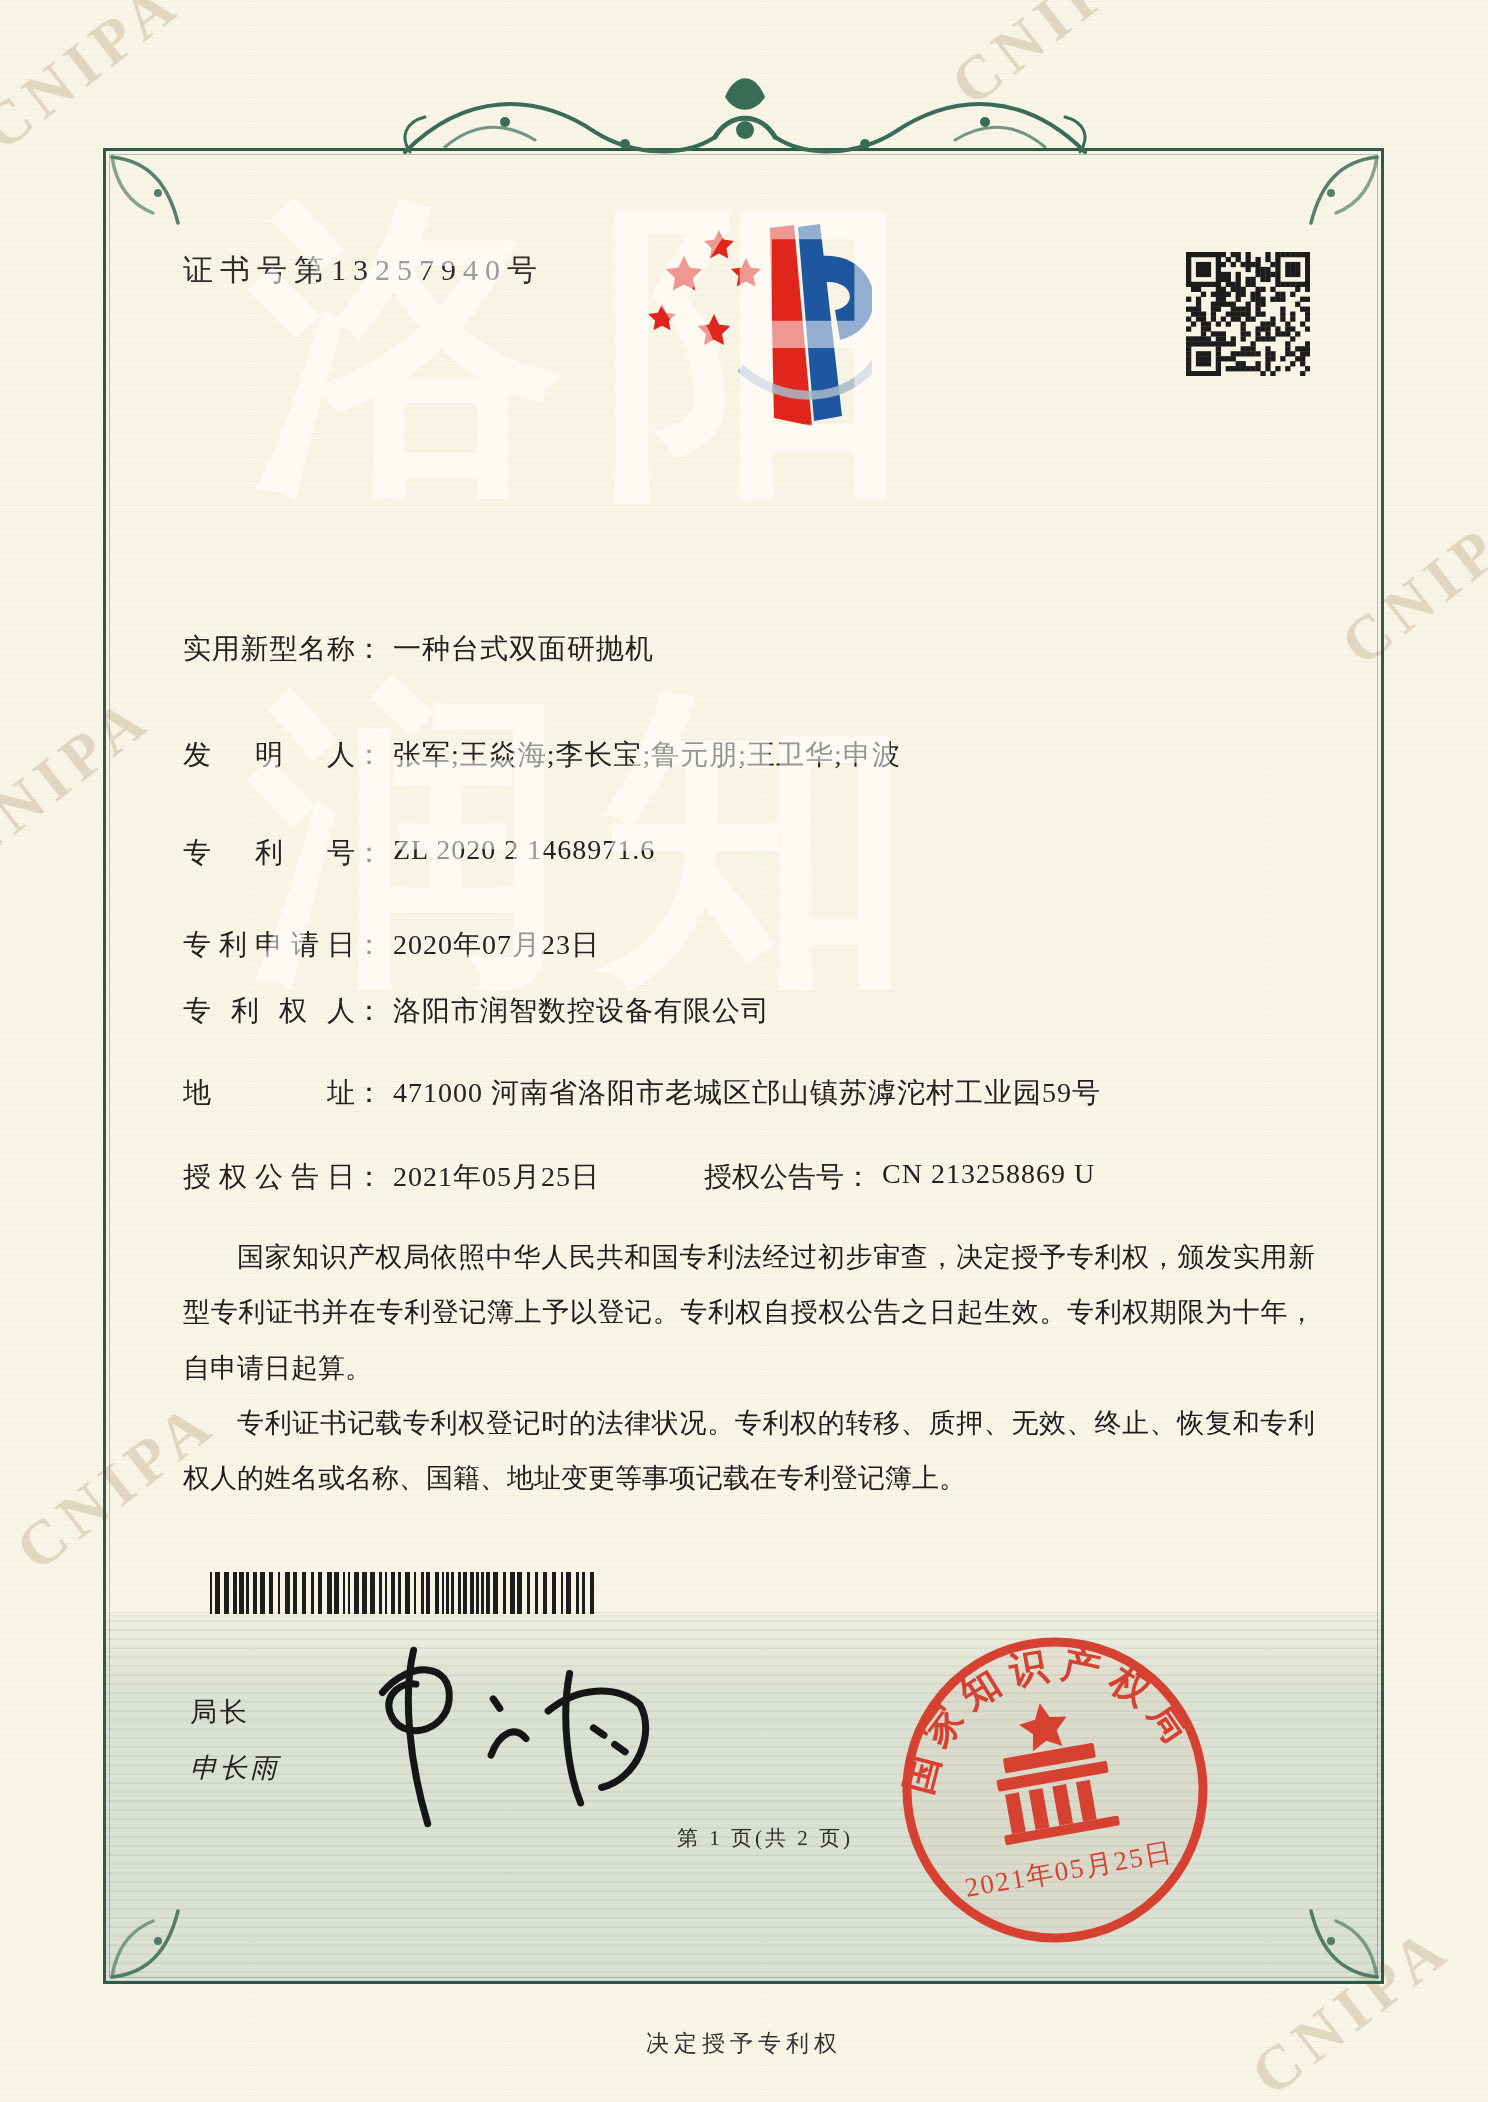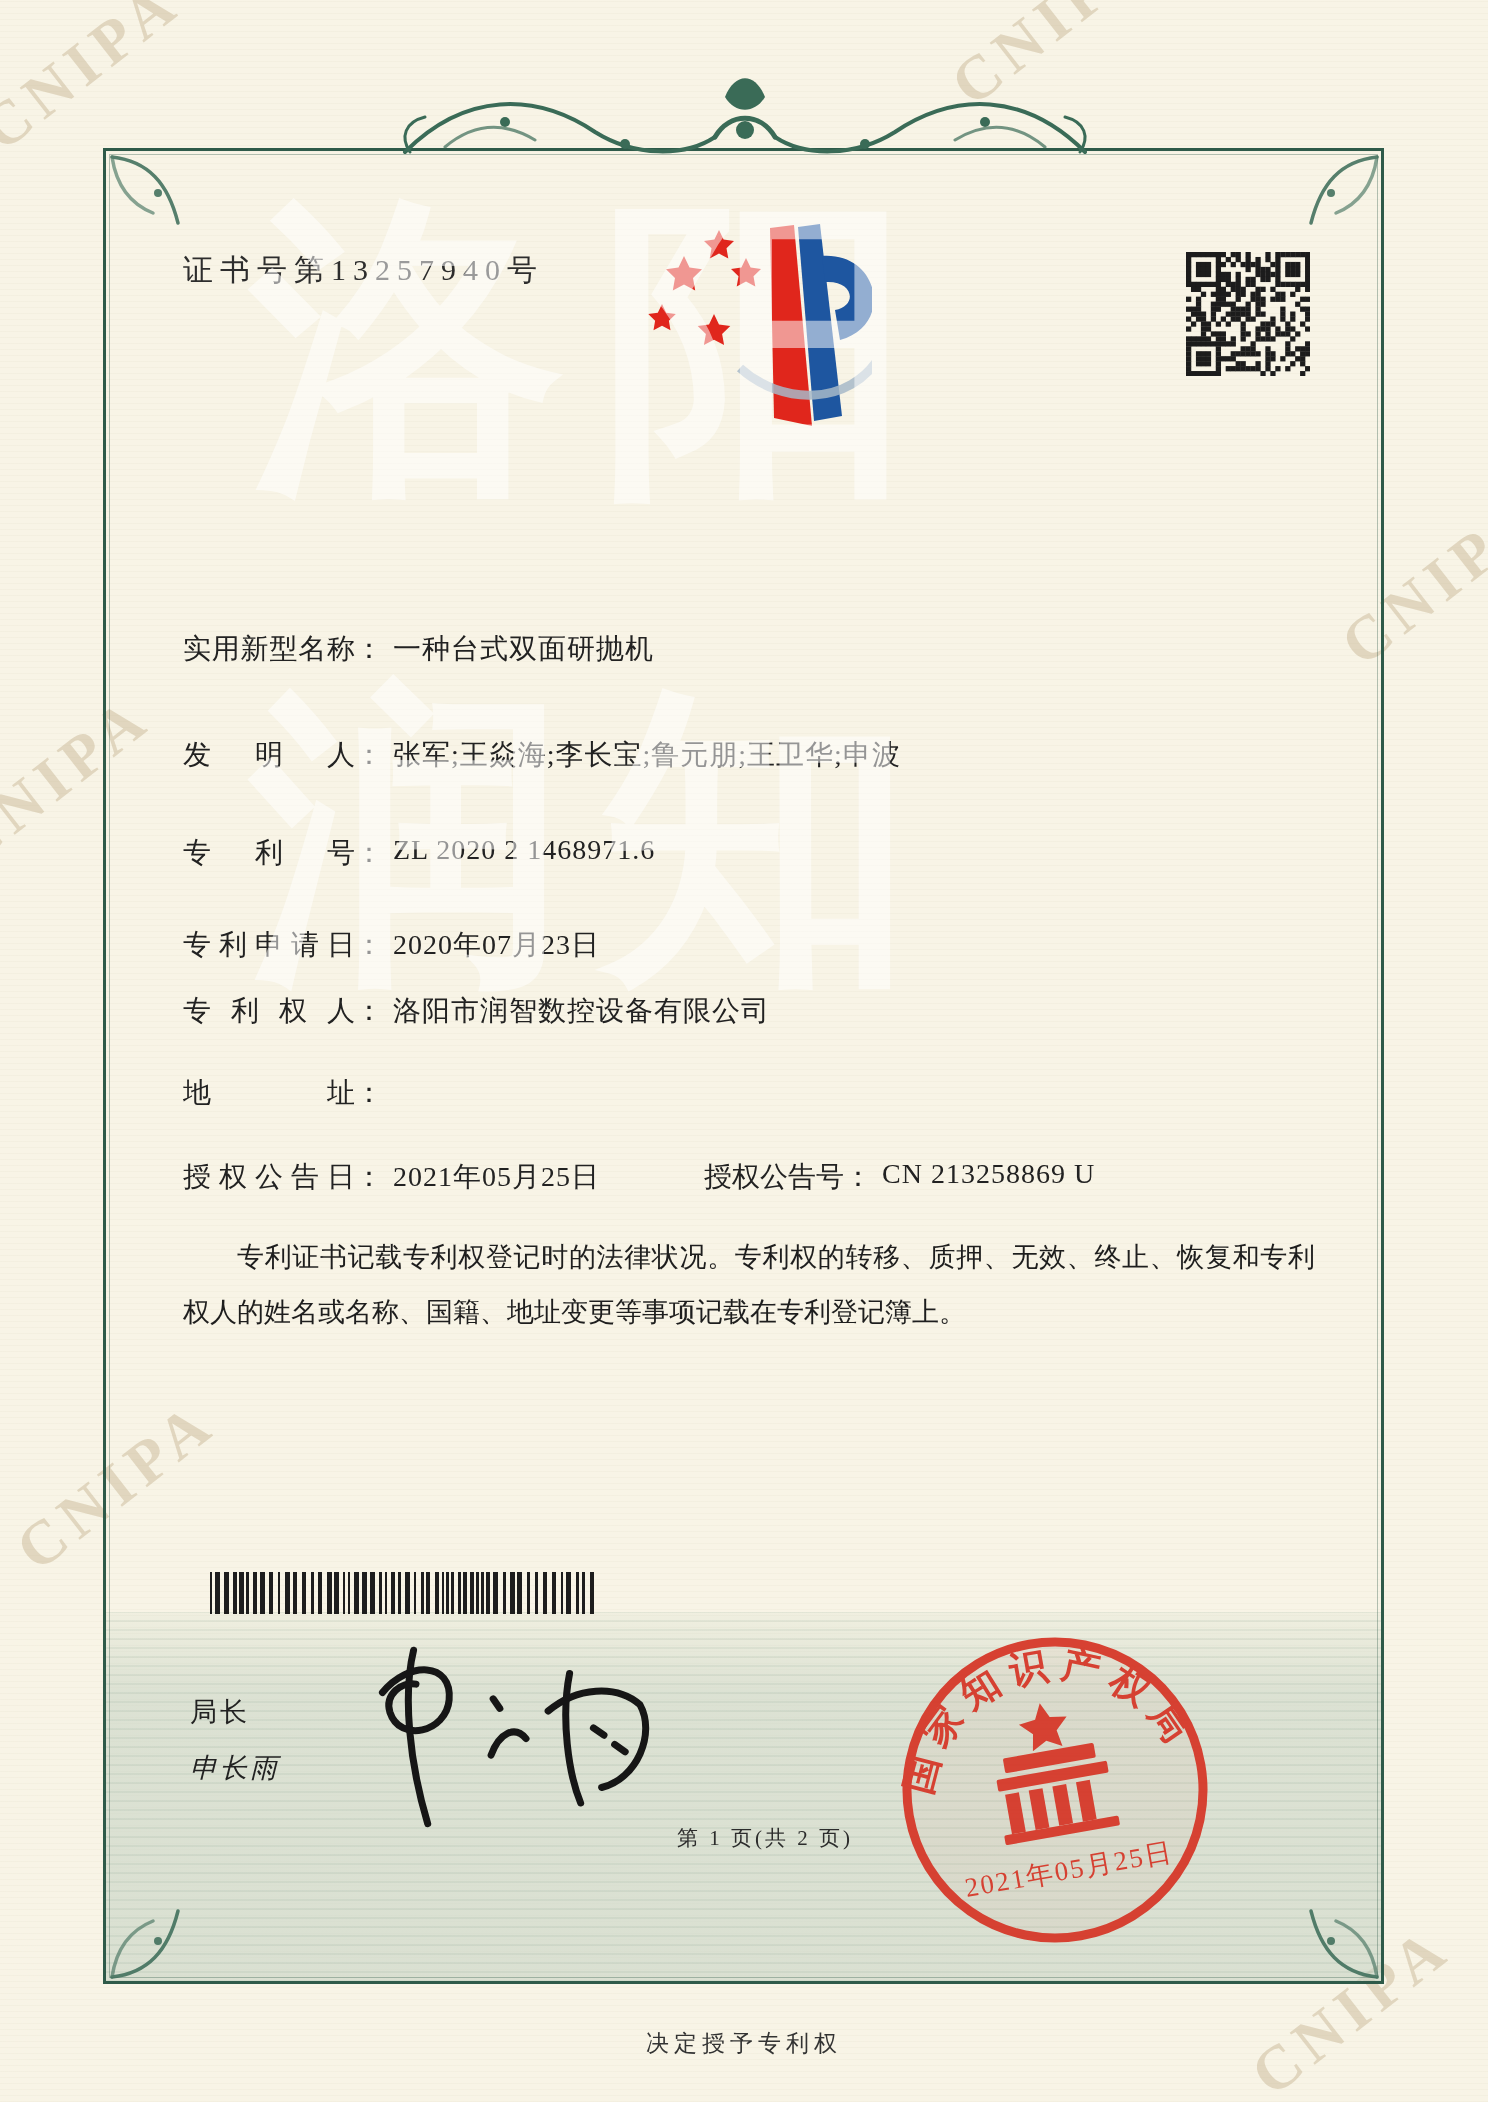--- a/index.html
+++ b/index.html
@@ -496,31 +496,33 @@
     <span class="val">2020年07月23日</span>
   </div>
   <div class="row" style="top:992px">
     <span class="lbl">专利权人</span>
       <span class="colon">：</span>
     <span class="val">洛阳市润智数控设备有限公司</span>
   </div>
   <div class="row" style="top:1074px">
     <span class="lbl">地址</span>
       <span class="colon">：</span>
+    <span class="val">471000 河南省洛阳市老城区邙山镇苏滹沱村工业园59号</span>
   </div>
   <div class="row" style="top:1158px">
     <span class="lbl">授权公告日</span>
       <span class="colon">：</span>
     <span class="val">2021年05月25日</span>
     <span class="lbl2">授权公告号</span>
       <span class="colon">：</span>
     <span class="val">CN 213258869 U</span>
   </div>
 
   <div class="body-text">
+    <p>国家知识产权局依照中华人民共和国专利法经过初步审查，决定授予专利权，颁发实用新型专利证书并在专利登记簿上予以登记。专利权自授权公告之日起生效。专利权期限为十年，自申请日起算。</p>
     <p>专利证书记载专利权登记时的法律状况。专利权的转移、质押、无效、终止、恢复和专利权人的姓名或名称、国籍、地址变更等事项记载在专利登记簿上。</p>
   </div>
 
   <svg class="barcode" id="barcode" viewBox="0 0 386 42" preserveAspectRatio="none">
       <rect x="0" y="0" width="2" height="42" fill="#1d1d1d"></rect>
       <rect x="5" y="0" width="5" height="42" fill="#1d1d1d"></rect>
       <rect x="14" y="0" width="5" height="42" fill="#1d1d1d"></rect>
       <rect x="23" y="0" width="4" height="42" fill="#1d1d1d"></rect>
       <rect x="29" y="0" width="5" height="42" fill="#1d1d1d"></rect>
       <rect x="36" y="0" width="3" height="42" fill="#1d1d1d"></rect>

